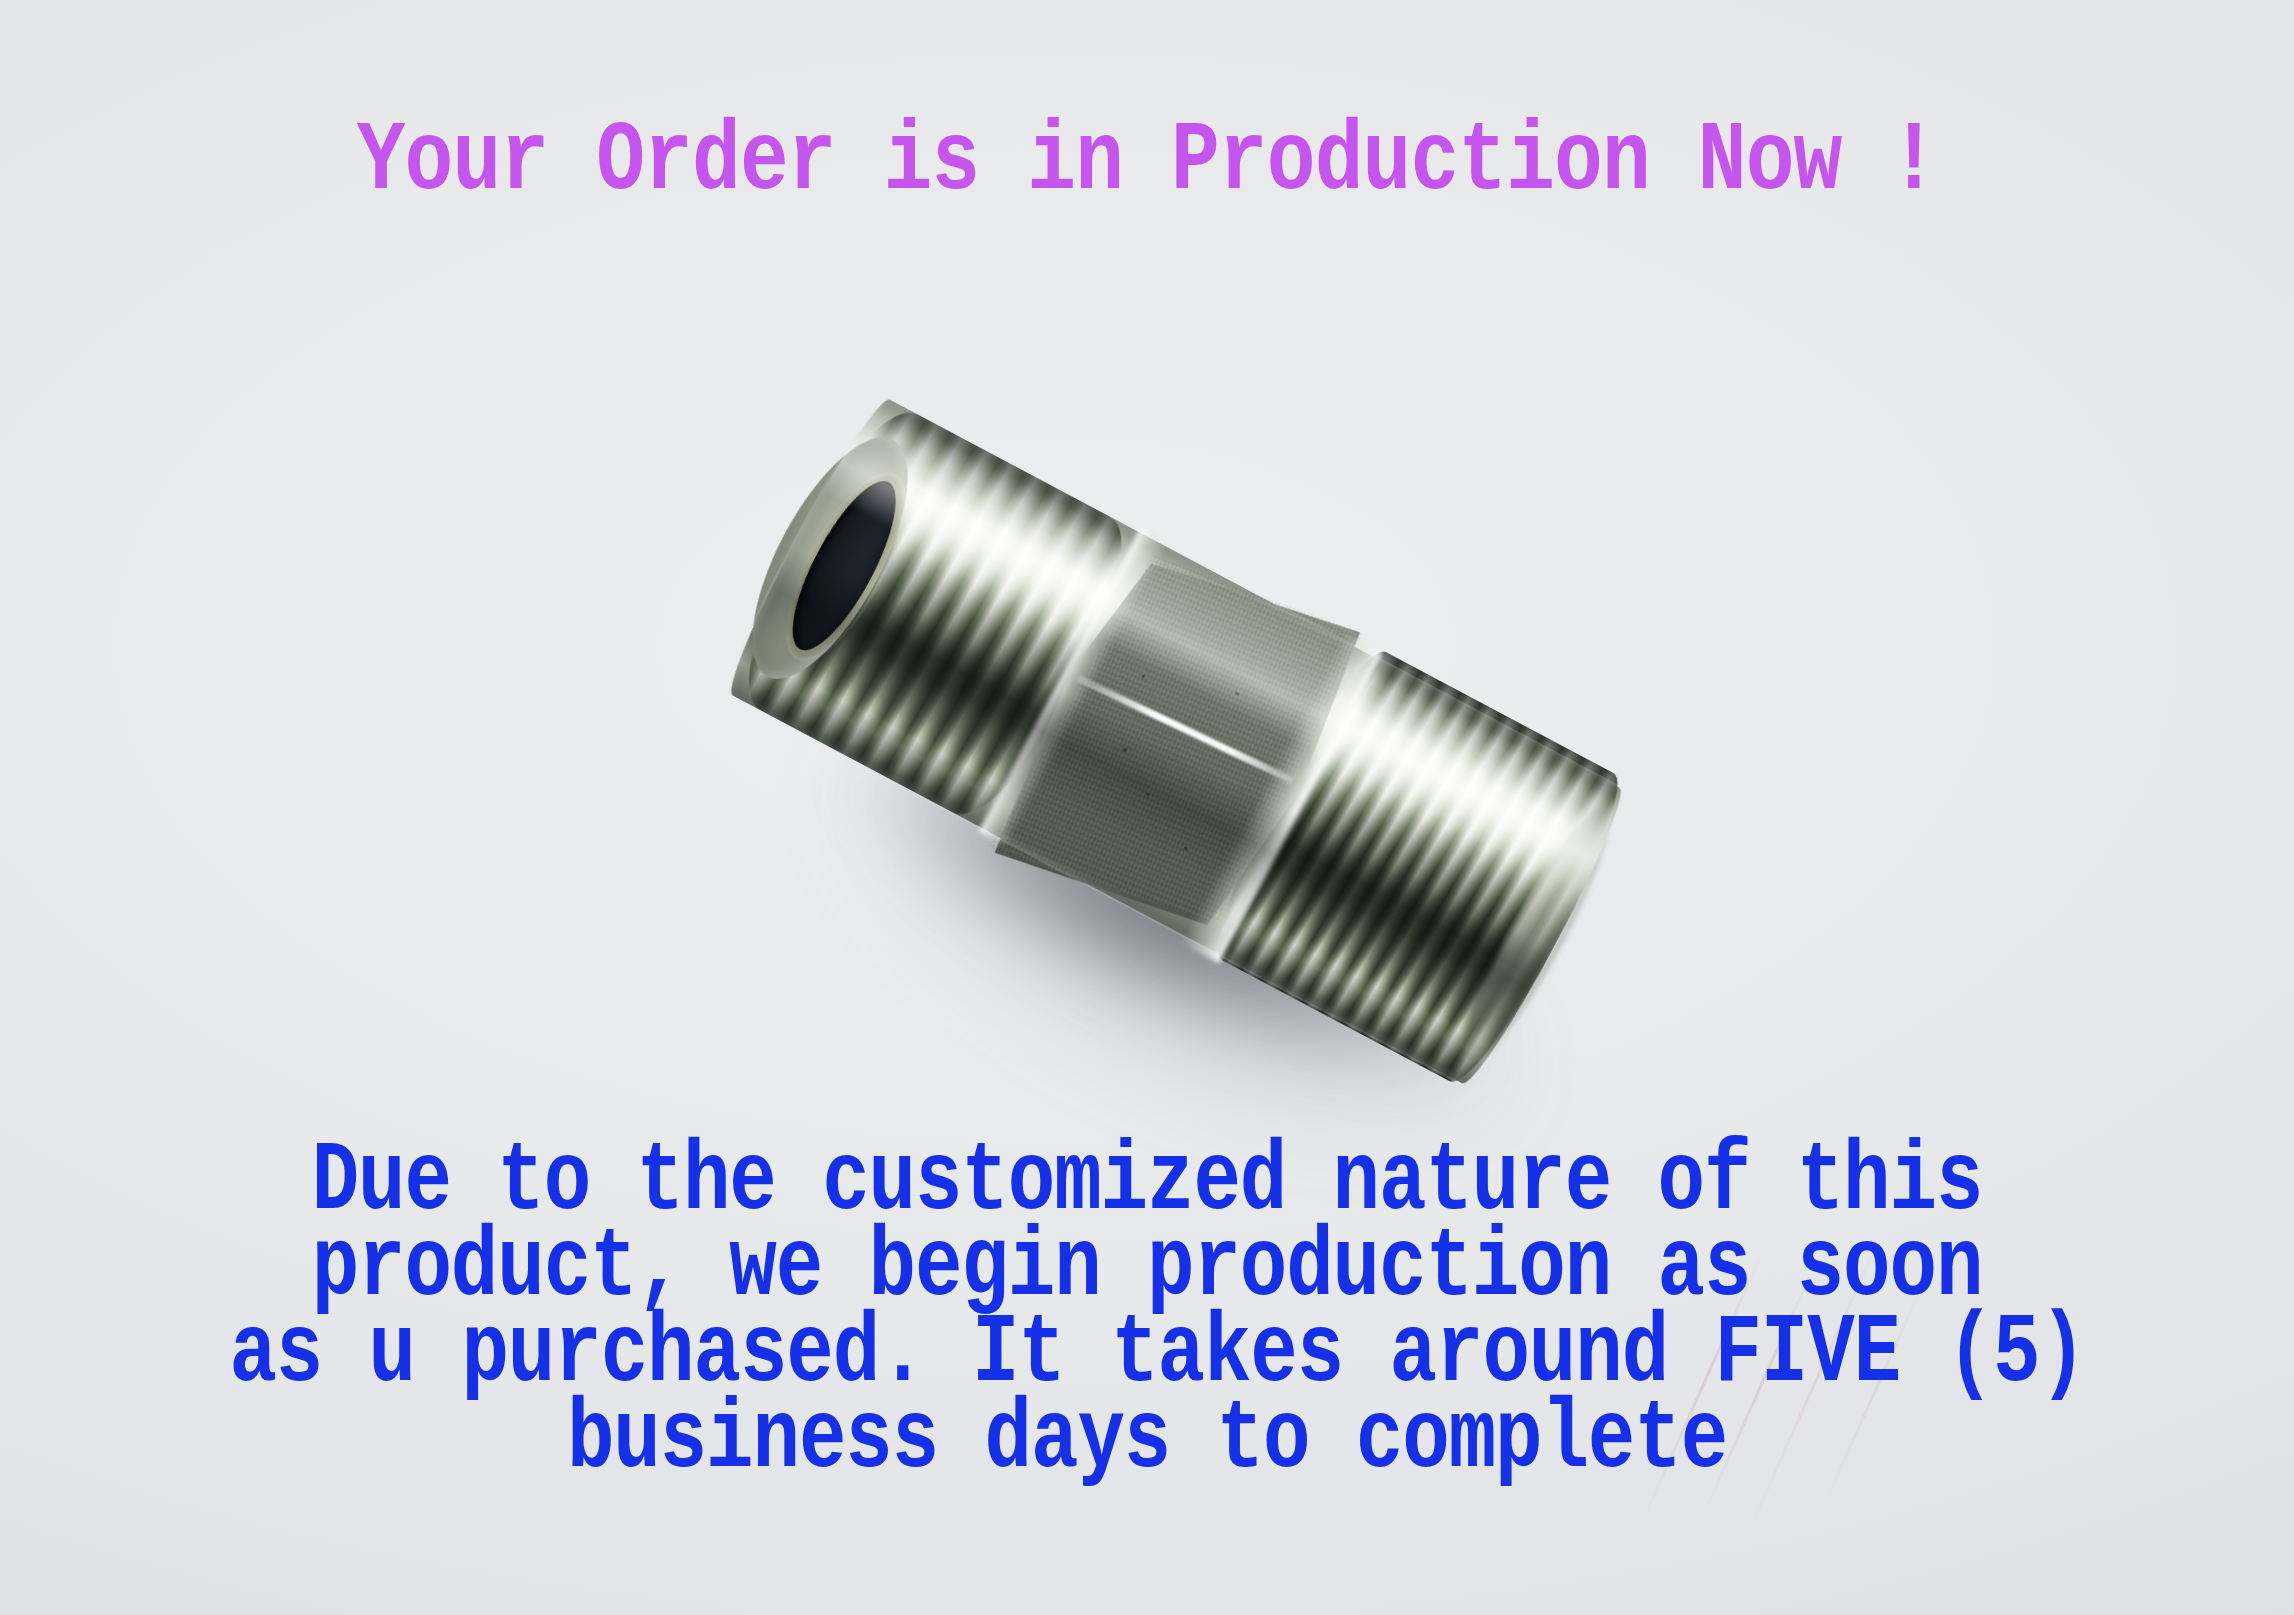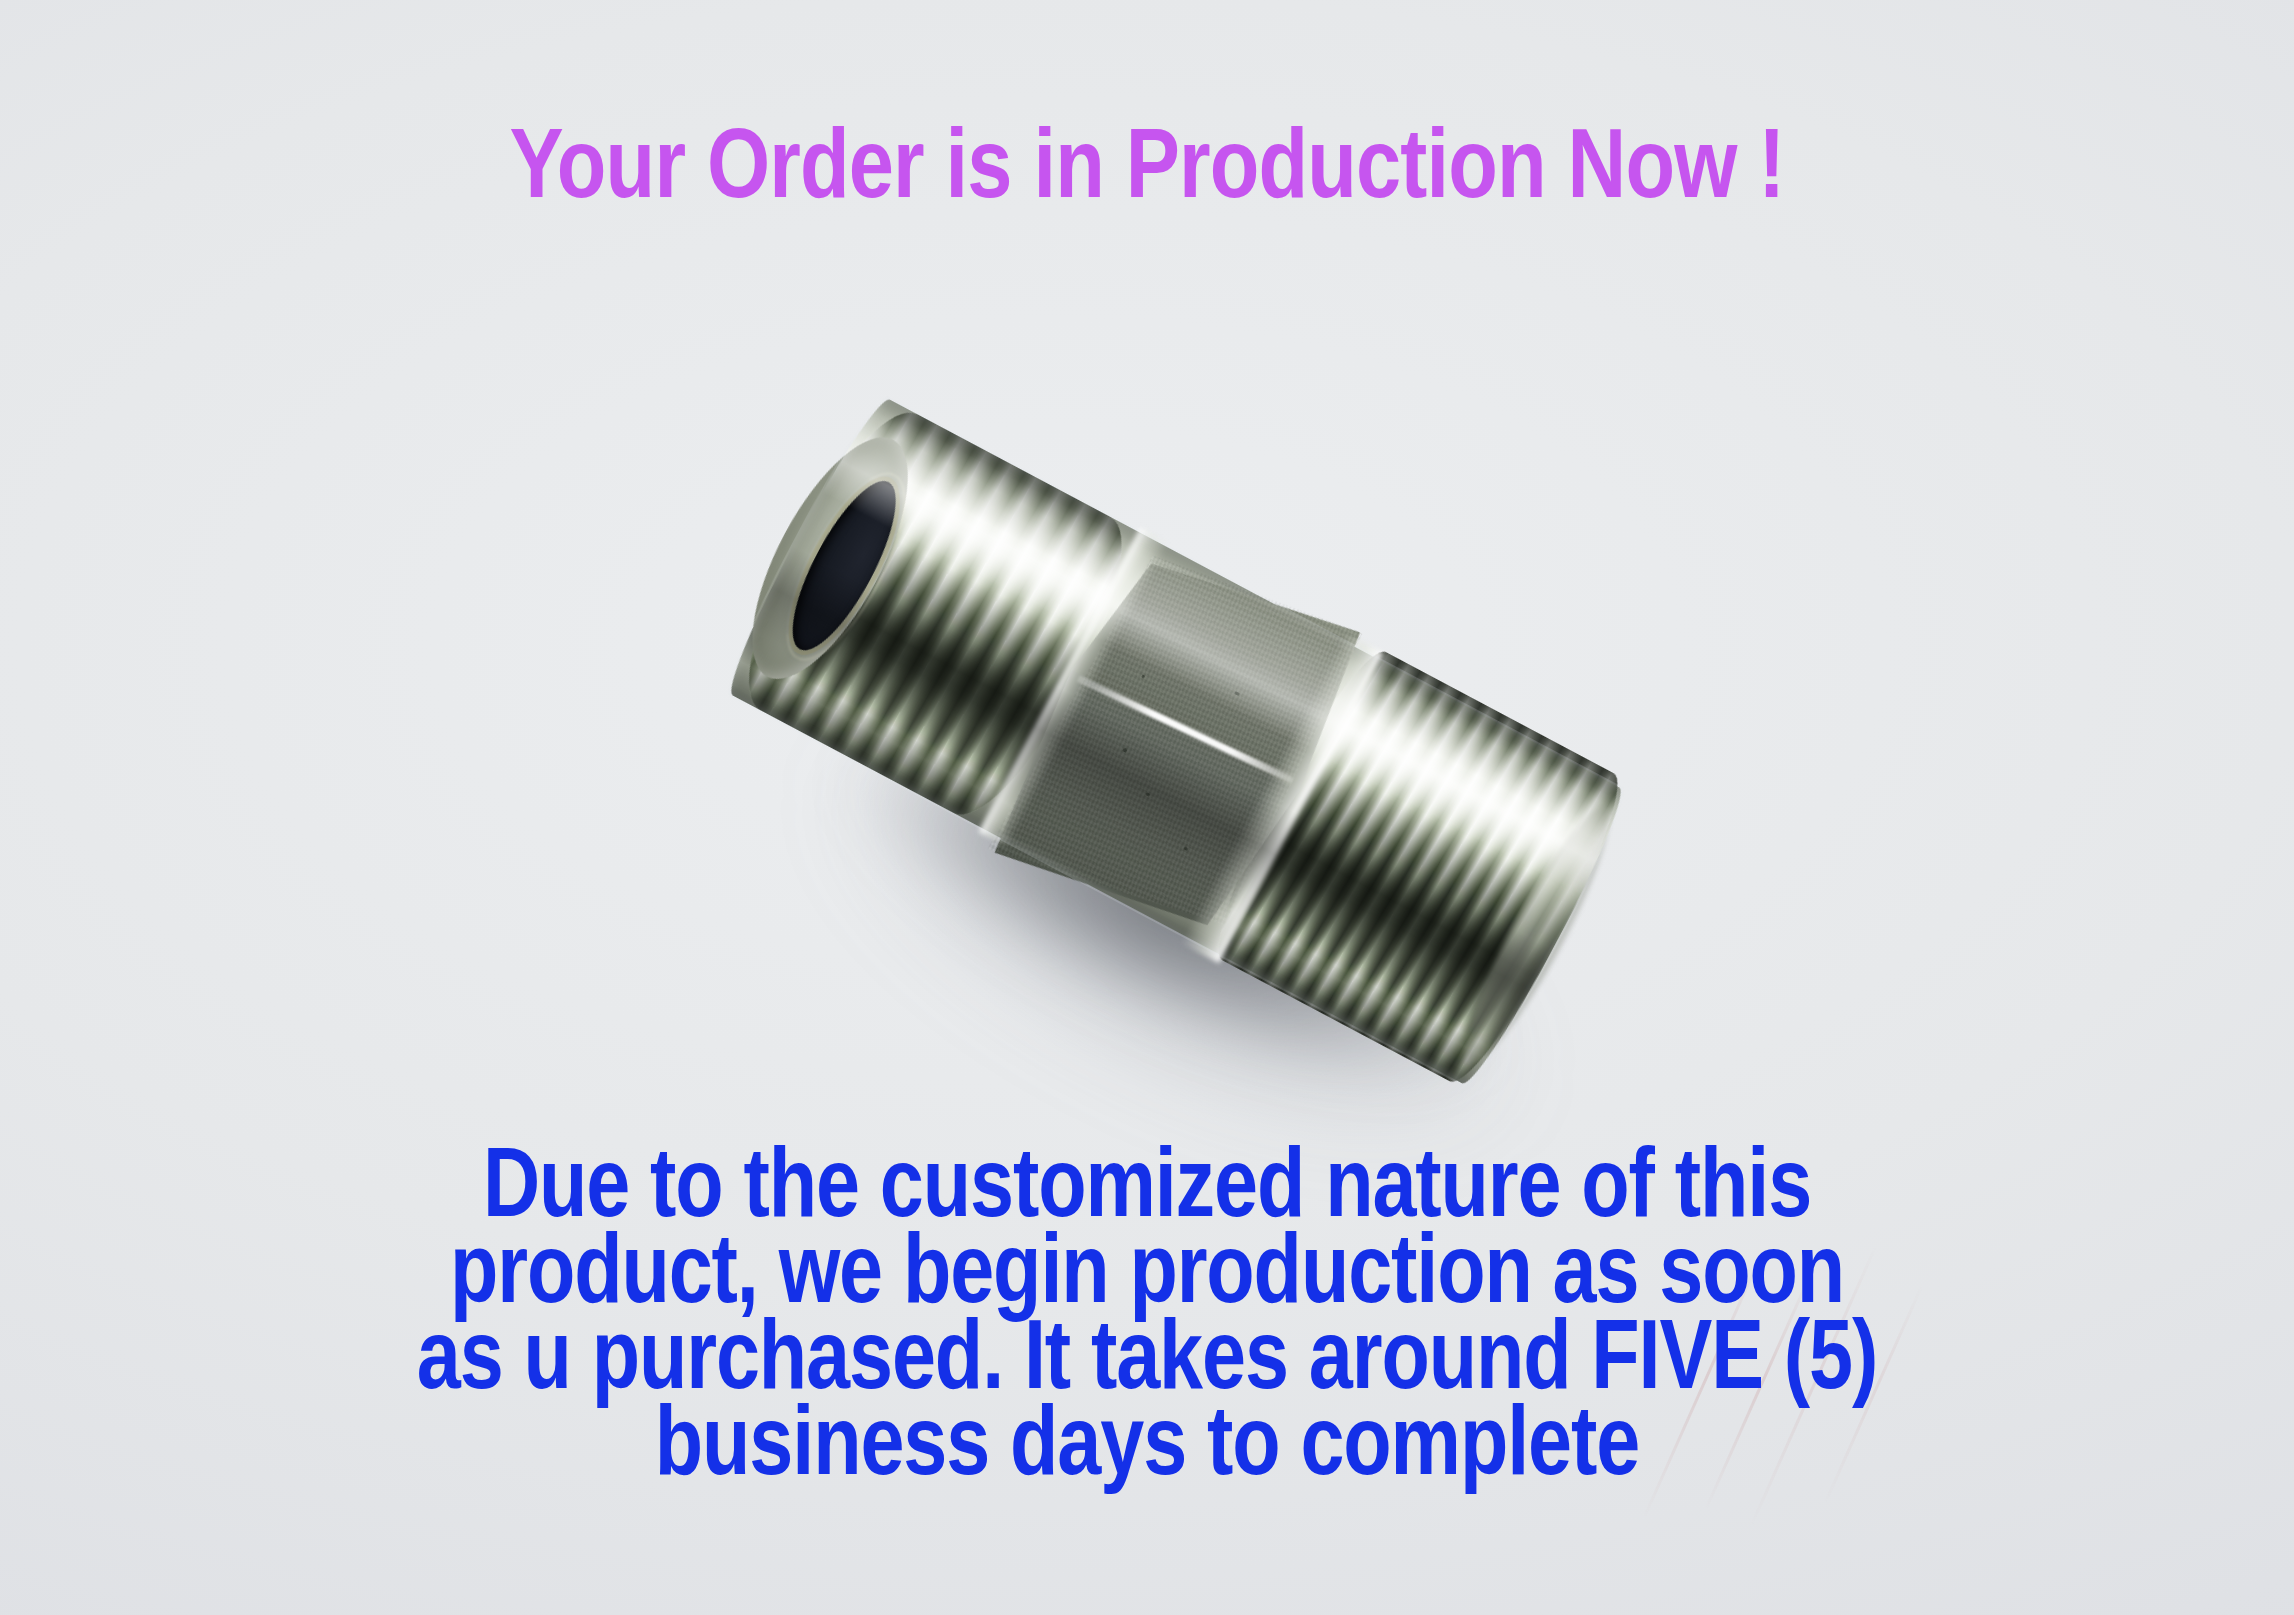--- a/index.html
+++ b/index.html
@@ -8,21 +8,21 @@
     padding: 0;
     background: #ffffff;
   }
   #stage {
     position: relative;
     width: 2294px;
     height: 1615px;
     overflow: hidden;
     background:
       radial-gradient(ellipse 120% 90% at 46% 40%, #eceef0 0%, #e6e8ea 45%, #dfe1e5 78%, #dcdee2 100%);
-    font-family: Liberation Sans, sans-serif;
+    font-family: Liberation Mono, monospace;
     -webkit-font-smoothing: antialiased;
   }
 
   
   .streaks {
     position: absolute;
     right: 249px;
     bottom: 57px;
     width: 401px;
     height: 325px;

